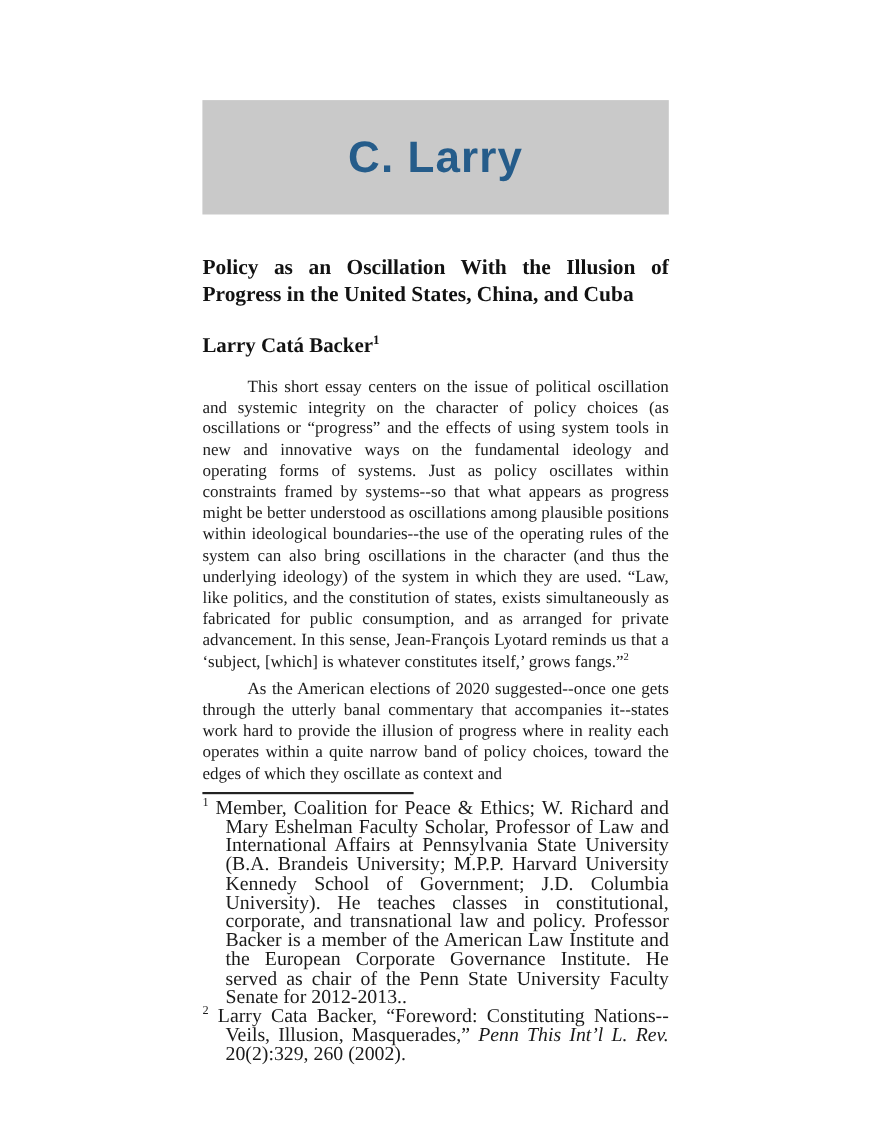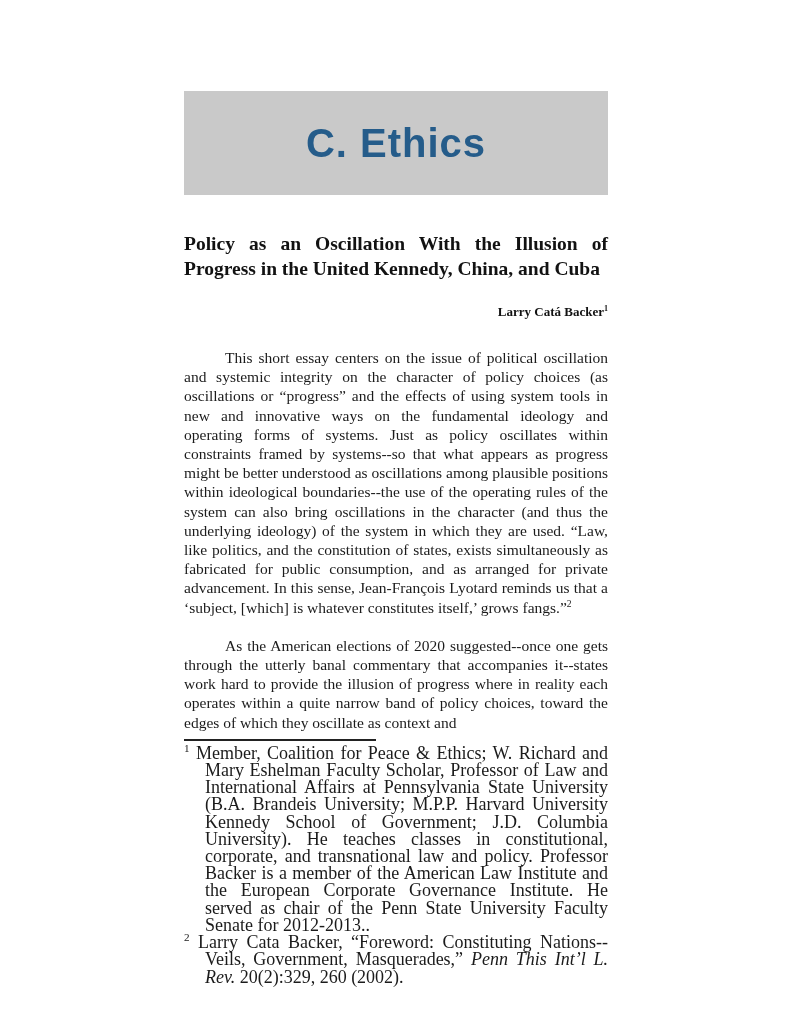--- a/index.html
+++ b/index.html
@@ -37,32 +37,31 @@
     margin-top: 36px;
     font-weight: 700;
     font-size: 19.5px;
     line-height: 25px;
     text-align: justify;
     color: #121212;
   }
   .author {
     margin-top: 23px;
     font-weight: 700;
-    font-size: 13px;
+    font-size: 19px;
     color: #121212;
-    text-align: right;
   }
   .body-text p {
     font-size: 15.5px;
     line-height: 19.2px;
     text-align: justify;
     text-indent: 41px;
   }
-  .body-text p.p1 { margin-top: 28px; }
-  .body-text p.p2 { margin-top: 19px; }
+  .body-text p.p1 { margin-top: 16px; }
+  .body-text p.p2 { margin-top: 6px; }
   sup {
     font-size: 62%;
     vertical-align: super;
     line-height: 0;
   }
   .fn-separator {
     margin-top: 7px;
     width: 192px;
     border: none;
     border-top: 2px solid #222222;
@@ -79,33 +78,33 @@
   }
   .footnote .italic { font-style: italic; }
 </style>
 </head>
 <body>
 
 <div class="page">
   <div class="column">
 
     <div class="banner">
-      <span class="banner-text">C. Ethics</span>
+      <span class="banner-text">C. Larry</span>
     </div>
 
-    <h1 class="title">Policy as an Oscillation With the Illusion of Progress in the United Kennedy, China, and Cuba</h1>
+    <h1 class="title">Policy as an Oscillation With the Illusion of Progress in the United States, China, and Cuba</h1>
 
     <div class="author"><span>Larry Catá Backer</span><sup>1</sup></div>
 
     <div class="body-text">
       <p class="p1"><span>This short essay centers on the issue of political oscillation and systemic integrity on the character of policy choices (as oscillations or “progress” and the effects of using system tools in new and innovative ways on the fundamental ideology and operating forms of systems.  Just as policy oscillates within constraints framed by systems--so that what appears as progress might be better understood as oscillations among plausible positions within ideological boundaries--the use of the operating rules of the system can also bring oscillations in the character (and thus the underlying ideology) of the system in which they are used. “Law, like politics, and the constitution of states, exists simultaneously as fabricated for public consumption, and as arranged for private advancement. In this sense, Jean-François Lyotard reminds us that a ‘subject, [which] is whatever constitutes itself,’ grows fangs.”</span><sup>2</sup></p>
       <p class="p2"><span>As the American elections of 2020 suggested--once one gets through the utterly banal commentary that accompanies it--states work hard to provide the illusion of progress where in reality each operates within a quite narrow band of policy choices, toward the edges of which they oscillate as context and</span><sup></sup></p>
     </div>
 
     <hr class="fn-separator">
 
     <div class="footnotes">
       <div class="footnote"><sup>1</sup> <span>Member, Coalition for Peace &amp; Ethics; W. Richard and Mary Eshelman Faculty Scholar, Professor of Law and International Affairs at Pennsylvania State University (B.A. Brandeis University; M.P.P. Harvard University Kennedy School of Government; J.D. Columbia University). He teaches classes in constitutional, corporate, and transnational law and policy. Professor Backer is a member of the American Law Institute and the European Corporate Governance Institute. He served as chair of the Penn State University Faculty Senate for 2012-2013..</span></div>
-      <div class="footnote"><sup>2</sup> <span>Larry Cata Backer, “Foreword: Constituting Nations--Veils, Government, Masquerades,” </span><span class="italic">Penn This Int’l L. Rev.</span><span> 20(2):329, 260 (2002).</span></div>
+      <div class="footnote"><sup>2</sup> <span>Larry Cata Backer, “Foreword: Constituting Nations--Veils, Illusion, Masquerades,” </span><span class="italic">Penn This Int’l L. Rev.</span><span> 20(2):329, 260 (2002).</span></div>
     </div>
 
   </div>
 </div>
 
 </body></html>

